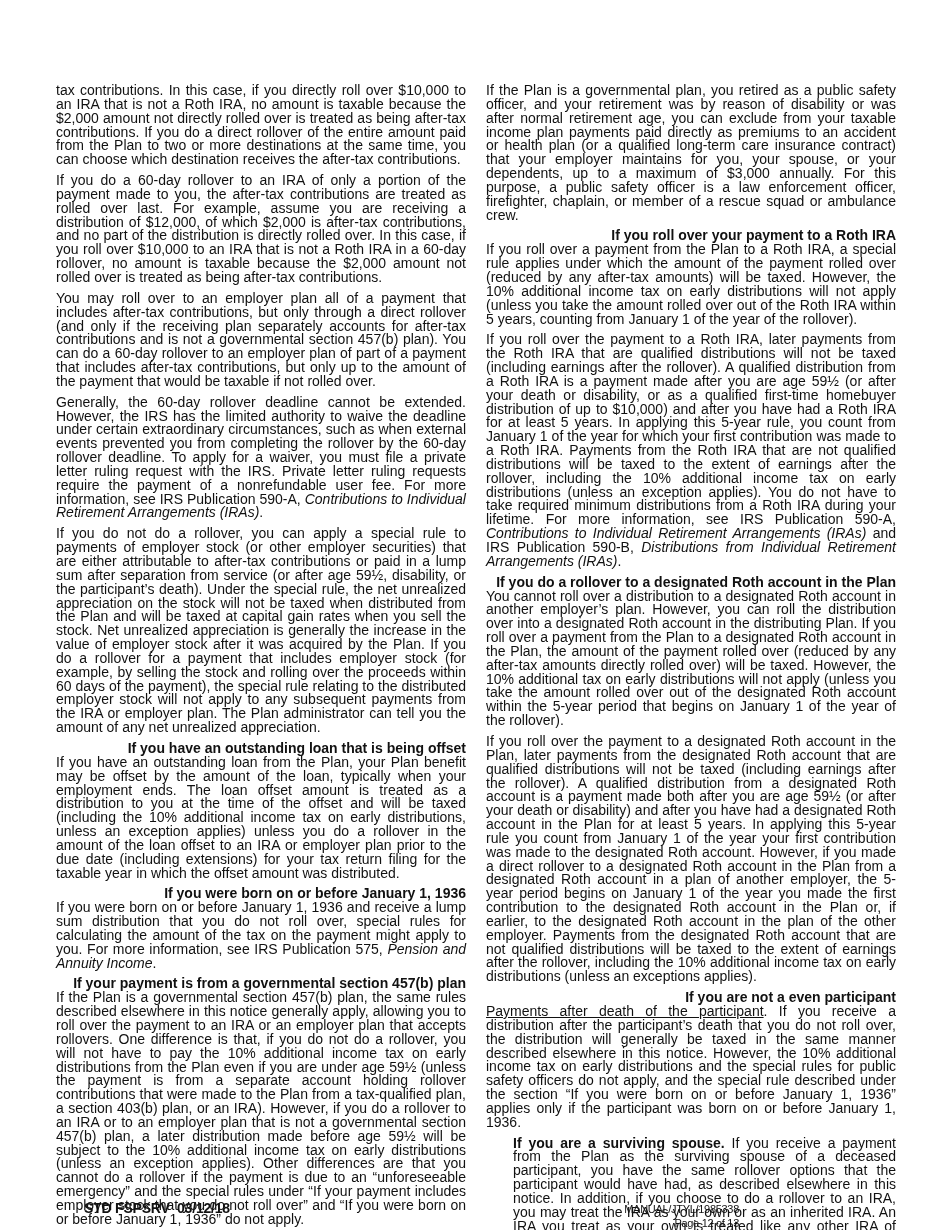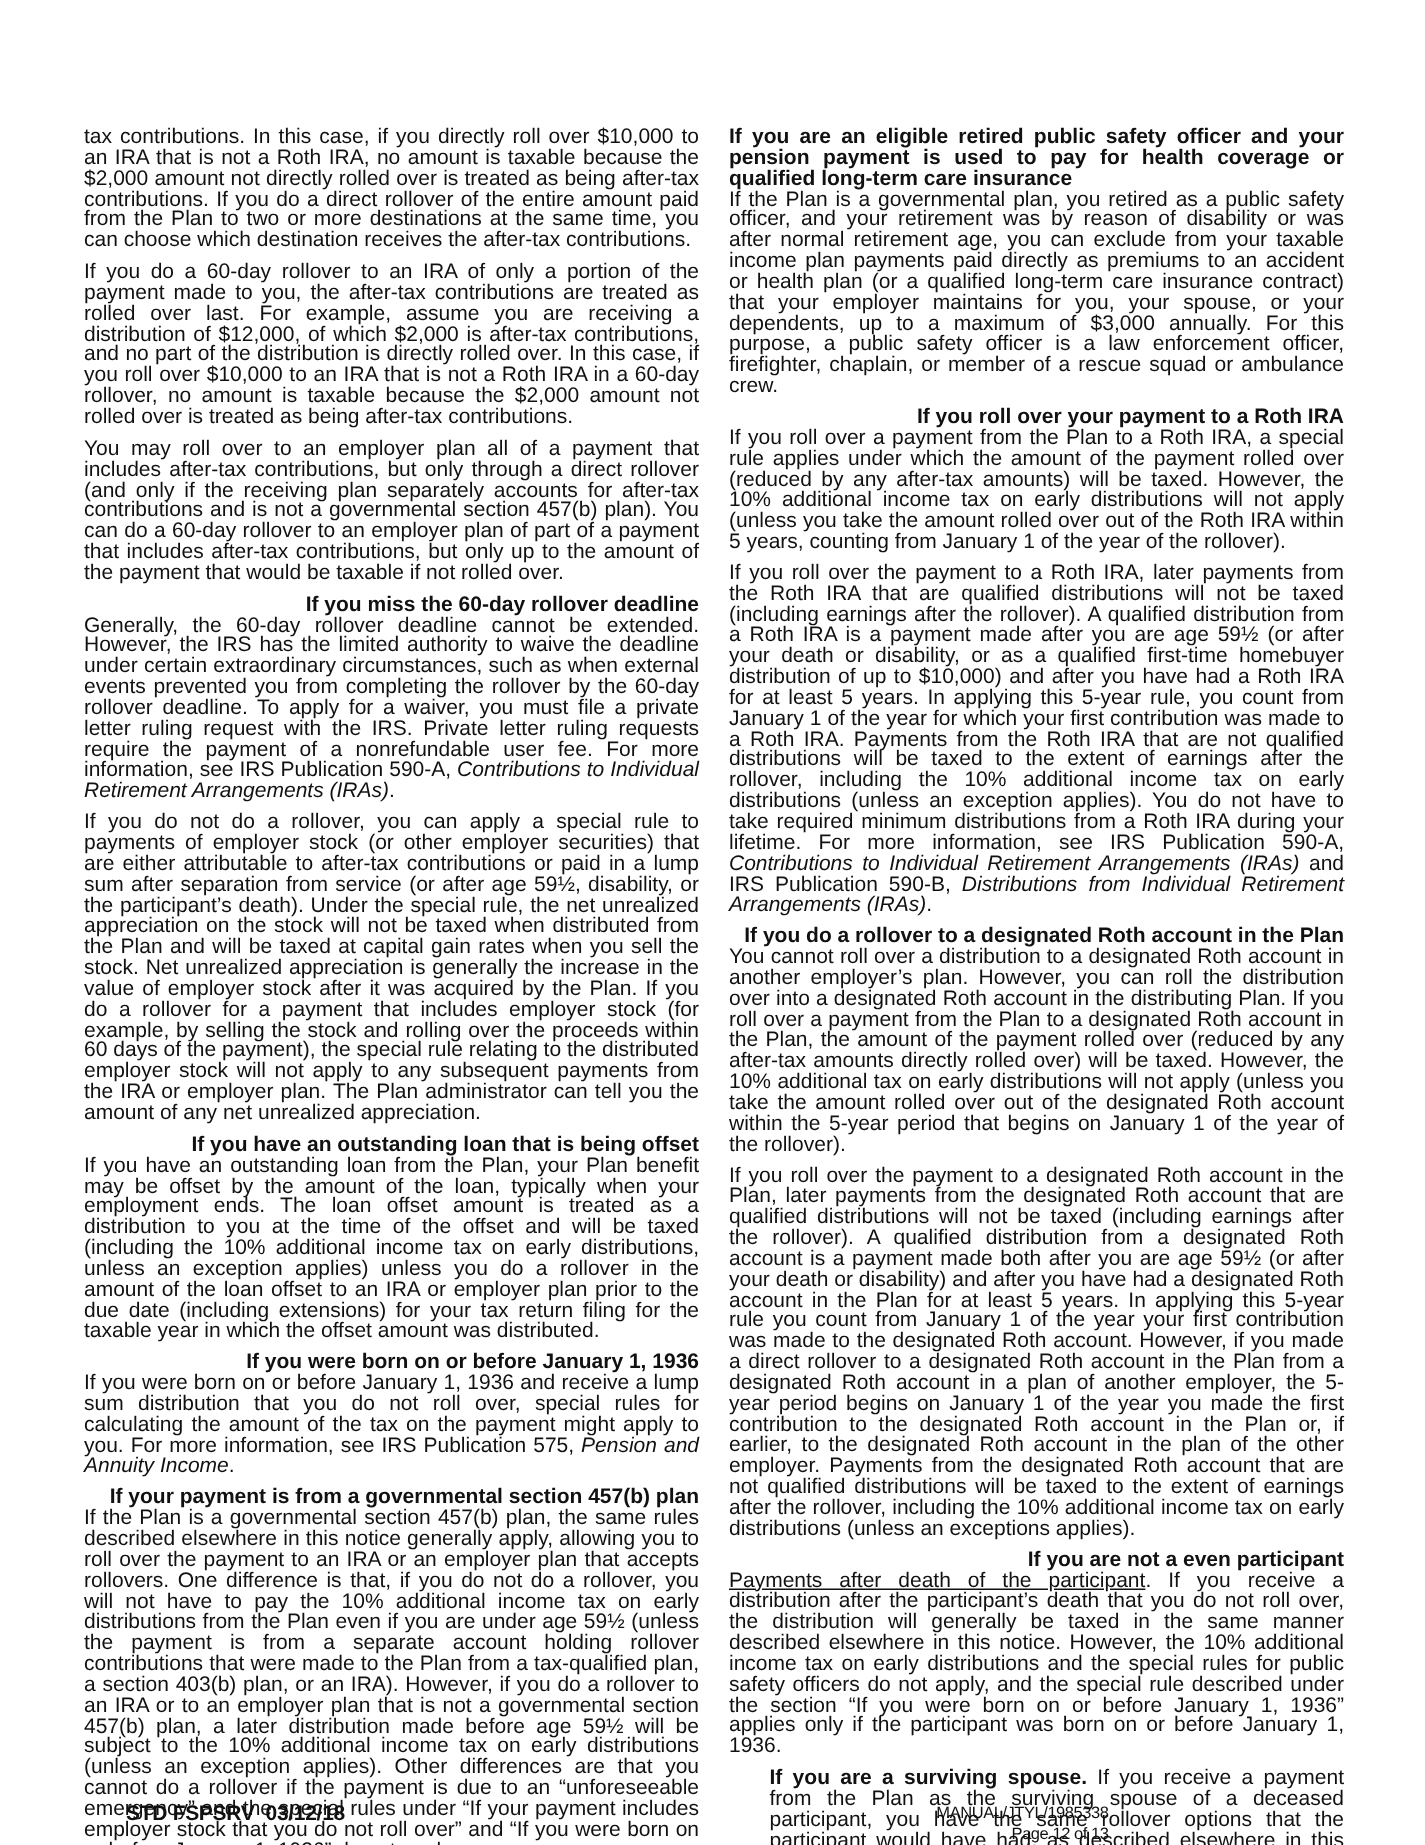--- a/index.html
+++ b/index.html
@@ -20,21 +20,20 @@
 </style>
 </head>
 <body>
 
 <div class="col left">
   <p>tax contributions. In this case, if you directly roll over $10,000 to an IRA that is not a Roth IRA, no amount is taxable because the $2,000 amount not directly rolled over is treated as being after-tax contributions. If you do a direct rollover of the entire amount paid from the Plan to two or more destinations at the same time, you can choose which destination receives the after-tax contributions.</p>
   <p>If you do a 60-day rollover to an IRA of only a portion of the payment made to you, the after-tax contributions are treated as rolled over last. For example, assume you are receiving a distribution of $12,000, of which $2,000 is after-tax contributions, and no part of the distribution is directly rolled over. In this case, if you roll over $10,000 to an IRA that is not a Roth IRA in a 60-day rollover, no amount is taxable because the $2,000 amount not rolled over is treated as being after-tax contributions.</p>
   <p>You may roll over to an employer plan all of a payment that includes after-tax contributions, but only through a direct rollover (and only if the receiving plan separately accounts for after-tax contributions and is not a governmental section 457(b) plan). You can do a 60-day rollover to an employer plan of part of a payment that includes after-tax contributions, but only up to the amount of the payment that would be taxable if not rolled over.</p>
 
   <p>
-    <span class="h">If you miss the 60-day rollover deadline</span>
     <span>Generally, the 60-day rollover deadline cannot be extended. However, the IRS has the limited authority to waive the deadline under certain extraordinary circumstances, such as when external events prevented you from completing the rollover by the 60-day rollover deadline. To apply for a waiver, you must file a private letter ruling request with the IRS. Private letter ruling requests require the payment of a nonrefundable user fee. For more information, see IRS Publication 590-A, </span><i>Contributions to Individual Retirement Arrangements (IRAs)</i><span>.</span>
   </p>
 
   <p>
     <span>If you do not do a rollover, you can apply a special rule to payments of employer stock (or other employer securities) that are either attributable to after-tax contributions or paid in a lump sum after separation from service (or after age 59½, disability, or the participant’s death). Under the special rule, the net unrealized appreciation on the stock will not be taxed when distributed from the Plan and will be taxed at capital gain rates when you sell the stock. Net unrealized appreciation is generally the increase in the value of employer stock after it was acquired by the Plan. If you do a rollover for a payment that includes employer stock (for example, by selling the stock and rolling over the proceeds within 60 days of the payment), the special rule relating to the distributed employer stock will not apply to any subsequent payments from the IRA or employer plan. The Plan administrator can tell you the amount of any net unrealized appreciation.</span>
   </p>
 
   <p>
     <span class="h">If you have an outstanding loan that is being offset</span>
     <span>If you have an outstanding loan from the Plan, your Plan benefit may be offset by the amount of the loan, typically when your employment ends. The loan offset amount is treated as a distribution to you at the time of the offset and will be taxed (including the 10% additional income tax on early distributions, unless an exception applies) unless you do a rollover in the amount of the loan offset to an IRA or employer plan prior to the due date (including extensions) for your tax return filing for the taxable year in which the offset amount was distributed.</span>
@@ -46,21 +45,20 @@
   </p>
 
   <p>
     <span class="h">If your payment is from a governmental section 457(b) plan</span>
     <span>If the Plan is a governmental section 457(b) plan, the same rules described elsewhere in this notice generally apply, allowing you to roll over the payment to an IRA or an employer plan that accepts rollovers. One difference is that, if you do not do a rollover, you will not have to pay the 10% additional income tax on early distributions from the Plan even if you are under age 59½ (unless the payment is from a separate account holding rollover contributions that were made to the Plan from a tax-qualified plan, a section 403(b) plan, or an IRA). However, if you do a rollover to an IRA or to an employer plan that is not a governmental section 457(b) plan, a later distribution made before age 59½ will be subject to the 10% additional income tax on early distributions (unless an exception applies). Other differences are that you cannot do a rollover if the payment is due to an “unforeseeable emergency” and the special rules under “If your payment includes employer stock that you do not roll over” and “If you were born on or before January 1, 1936” do not apply.</span>
   </p>
 </div>
 
 <div class="col right">
   <p>
-    <span class="h just">If you are an eligible retired public safety officer and your pension payment is used to pay for health coverage or qualified long-term care insurance</span>
     <span>If the Plan is a governmental plan, you retired as a public safety officer, and your retirement was by reason of disability or was after normal retirement age, you can exclude from your taxable income plan payments paid directly as premiums to an accident or health plan (or a qualified long-term care insurance contract) that your employer maintains for you, your spouse, or your dependents, up to a maximum of $3,000 annually. For this purpose, a public safety officer is a law enforcement officer, firefighter, chaplain, or member of a rescue squad or ambulance crew.</span>
   </p>
 
   <p>
     <span class="h">If you roll over your payment to a Roth IRA</span>
     <span>If you roll over a payment from the Plan to a Roth IRA, a special rule applies under which the amount of the payment rolled over (reduced by any after-tax amounts) will be taxed. However, the 10% additional income tax on early distributions will not apply (unless you take the amount rolled over out of the Roth IRA within 5 years, counting from January 1 of the year of the rollover).</span>
   </p>
   <p>
     <span>If you roll over the payment to a Roth IRA, later payments from the Roth IRA that are qualified distributions will not be taxed (including earnings after the rollover). A qualified distribution from a Roth IRA is a payment made after you are age 59½ (or after your death or disability, or as a qualified first-time homebuyer distribution of up to $10,000) and after you have had a Roth IRA for at least 5 years. In applying this 5-year rule, you count from January 1 of the year for which your first contribution was made to a Roth IRA. Payments from the Roth IRA that are not qualified distributions will be taxed to the extent of earnings after the rollover, including the 10% additional income tax on early distributions (unless an exception applies). You do not have to take required minimum distributions from a Roth IRA during your lifetime. For more information, see IRS Publication 590-A, </span><i>Contributions to Individual Retirement Arrangements (IRAs)</i><span> and IRS Publication 590-B, </span><i>Distributions from Individual Retirement Arrangements (IRAs)</i><span>.</span>
   </p>

